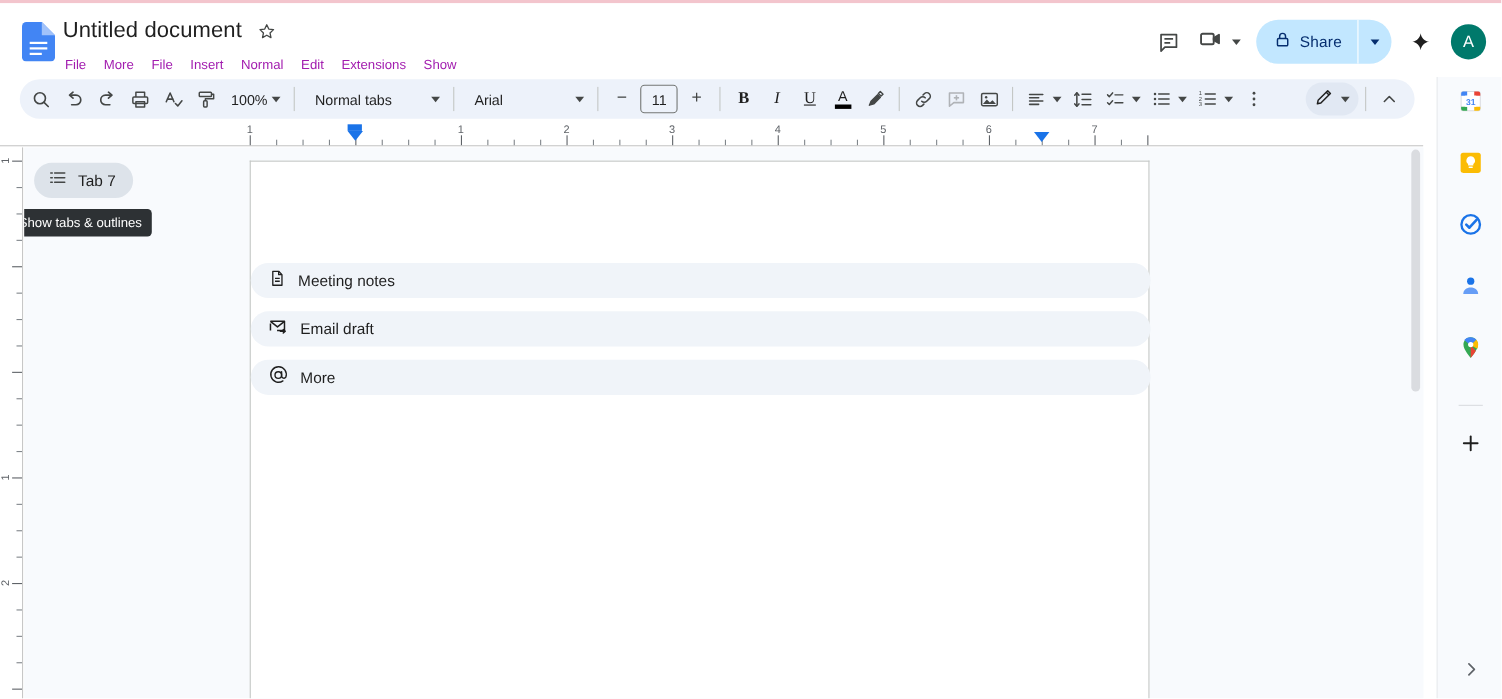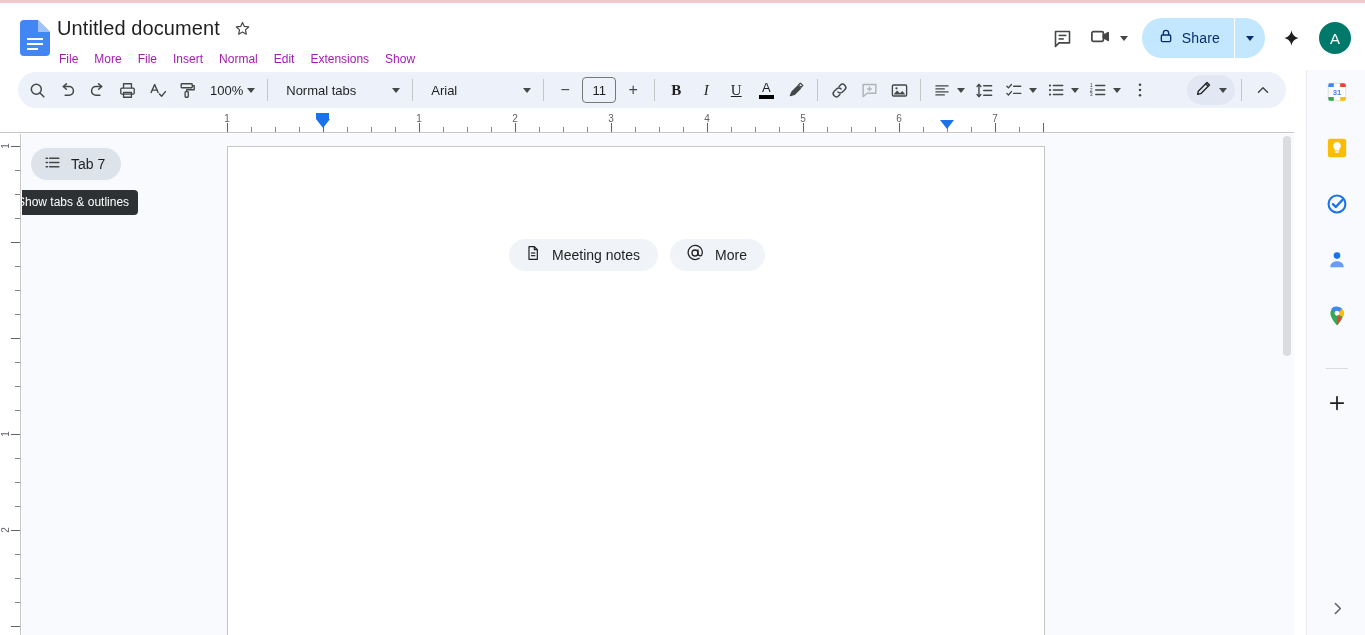--- a/index.html
+++ b/index.html
@@ -129,21 +129,21 @@
     line-height:15px;
   }
 
   .page {
     position:absolute; left:205px; top:12px;
     width:818px; height:600px;
     background:#ffffff; border:1px solid #c4c7c5; border-bottom:none;
   }
   .chips-row {
     position:absolute; left:0; top:92px; width:818px;
-    display:flex; justify-content:center; gap:12px;
+    display:flex; justify-content:center; gap:12px;flex-direction:column;
   }
   .chip {
     height:32px; background:#f0f4f9; border-radius:16px;
     display:flex; align-items:center; gap:11px; padding:0 18px 0 16px;
     cursor:pointer;
   }
   .chip-label { font-size:14px; color:#1f1f1f; white-space:nowrap; }
 
   
   .scrollbar-track { position:absolute; right:0; top:0; width:14px; height:501px; background:#f8fafd; }
@@ -551,20 +551,31 @@
             <svg width="16" height="16" viewBox="0 0 24 24" fill="none" stroke="#1f1f1f" stroke-width="1.8" stroke-linejoin="round">
               <path d="M6 2.5h8l4.5 4.5v14.5H6z"></path>
                 <path d="M14 2.5V7h4.5"></path>
               <line x1="9" y1="12" x2="15.5" y2="12"></line>
                 <line x1="9" y1="16" x2="15.5" y2="16"></line>
             </svg>
           </span>
           <span class="chip-label">Meeting notes</span>
         </div>
 
+        <div class="chip">
+          <span>
+            <svg width="18" height="18" viewBox="0 0 24 24" fill="none" stroke="#1f1f1f" stroke-width="1.8" stroke-linejoin="round">
+              <path d="M2.5 5.5h17v11h-9"></path>
+                <polyline points="2.5,5.5 11,12.2 19.5,5.5"></polyline>
+              <path d="M2.5 16.5V8"></path>
+              <path d="M14.5 17.5h5.5M18 15.3l2.4 2.2-2.4 2.2" stroke-linecap="round"></path>
+            </svg>
+          </span>
+          <span class="chip-label">Email draft</span>
+        </div>
 
         <div class="chip">
           <span>
             <svg width="18" height="18" viewBox="0 0 24 24" fill="none" stroke="#1f1f1f" stroke-width="1.7" stroke-linecap="round">
               <circle cx="12" cy="12" r="4"></circle>
               <path d="M16 8v5.2a2.8 2.8 0 0 0 5.1 1.3A9.4 9.4 0 1 0 17.6 19"></path>
             </svg>
           </span>
           <span class="chip-label">More</span>
         </div>

